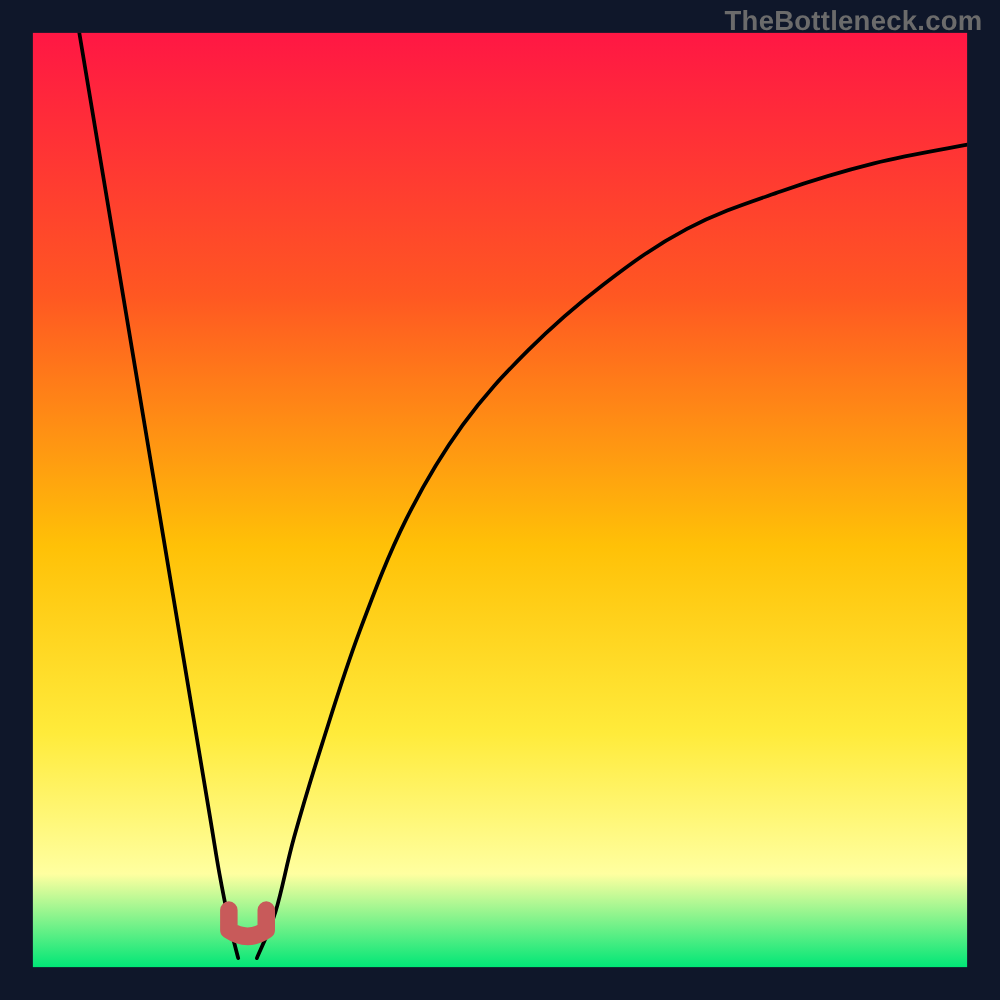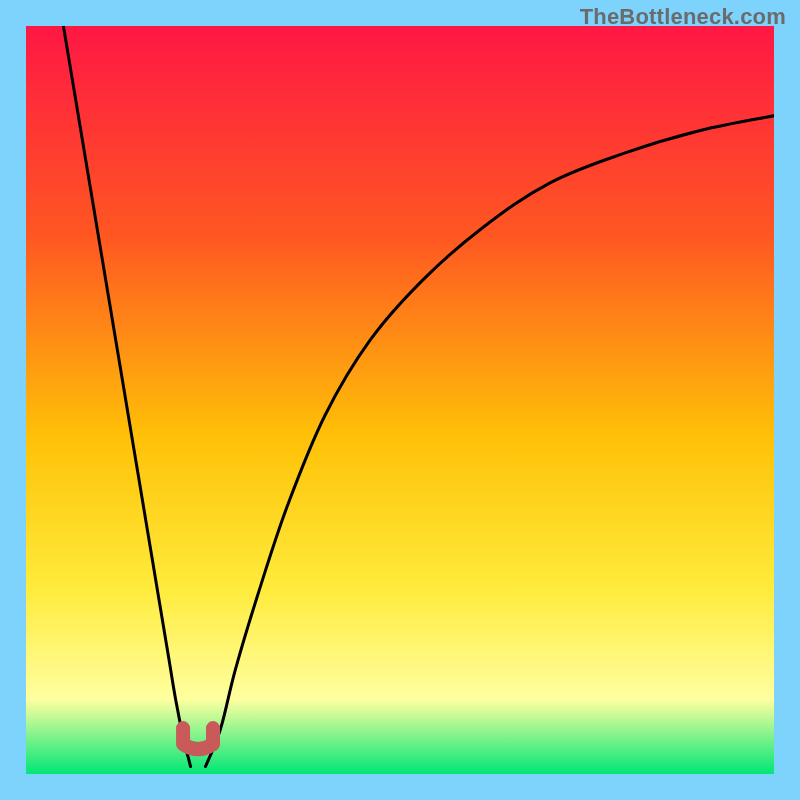--- a/index.html
+++ b/index.html
@@ -7,21 +7,21 @@
     padding: 0;
     width: 800px;
     height: 800px;
     overflow: hidden;
     background: #000;
     font-family: Arial, Helvetica, sans-serif;
   }
   .frame {
     position: absolute;
     inset: 0;
-    background: #7dd3fc;
+    background: #0f172a;
   }
   .plot-area {
     position: absolute;
     left: 26px;
     top: 26px;
     width: 748px;
     height: 748px;
     overflow: hidden;
   }
   .watermark {

